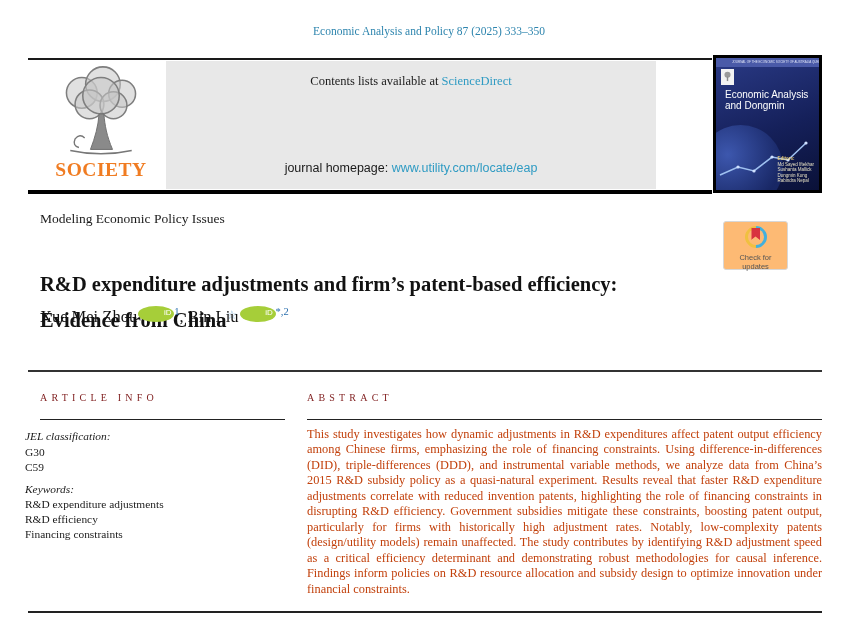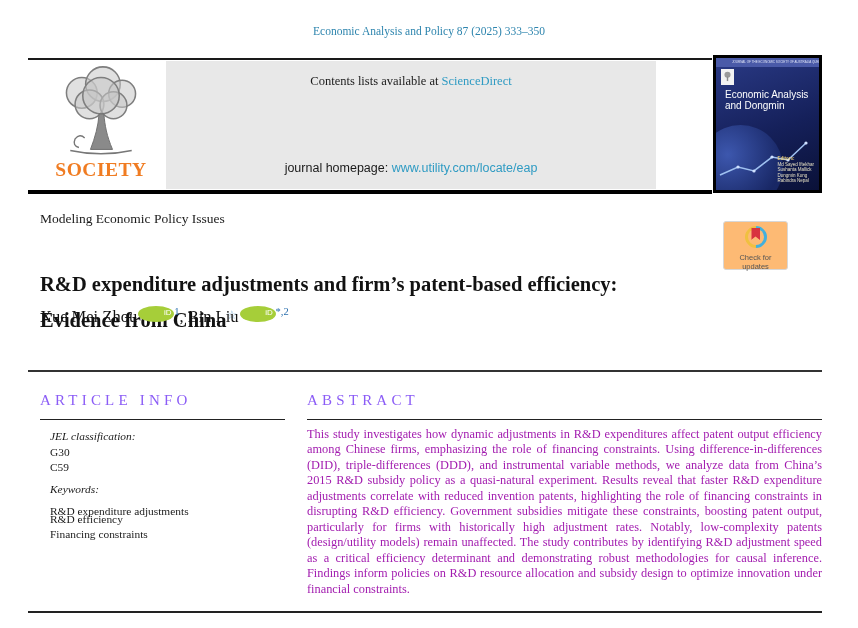--- a/index.html
+++ b/index.html
@@ -66,27 +66,27 @@
   
   .badge{top:221px;left:723px;width:63px;height:47px;background:#fdba74;border:1px solid #d7d7d7;
          border-radius:3px;text-align:center;cursor:pointer;}
   .cm-ring{display:inline-block;margin-top:4px;width:16px;height:16px;border-radius:50%;
            border:3px solid;border-color:#43b0dc #43b0dc #f0c040 #f0c040;transform:rotate(45deg);}
   .cm-mark{position:absolute;top:6px;left:50%;transform:translateX(-50%);width:9px;height:12px;
            background:#d8333f;clip-path:polygon(0 0,100% 0,100% 100%,50% 70%,0 100%);}
   .badge-text{font-family:"Liberation Sans",sans-serif;font-size:7.5px;line-height:8.5px;color:#555;margin-top:2px;}
 
   
-  .sec-head{font-size:15px;letter-spacing:4.2px;color:#8b5cf6;}
+  .sec-head{font-size:10px;letter-spacing:4.2px;color:#7f1d1d;}
   .info-head{top:392px;left:40px;}
   .abs-head{top:392px;left:307px;text-align:center;}
-  .info-item{left:50px;font-size:11.4px;color:#1a1a1a;text-align:center;}
+  .info-item{left:25px;font-size:11.4px;color:#1a1a1a;text-align:center;}
   .ital{font-style:italic;}
   .abstract{top:427px;left:307px;width:515px;font-size:12.35px;line-height:15.45px;
-            text-align:justify;color:#a21caf;}
+            text-align:justify;color:#c2410c;}
 </style>
 </head>
 <body>
 
 <div id="page">
 
   <div class="abs citation">Economic Analysis and Policy 87 (2025) 333–350</div>
 
   <div class="abs rule rule-top"></div>
 
@@ -163,21 +163,21 @@
 
 
   <div class="abs rule rule-mid"></div>
 
   <div class="abs sec-head info-head">ARTICLE INFO</div>
   <div class="abs rule rule-info"></div>
   <div class="abs info-item ital" style="top:430px;">JEL classification:</div>
   <div class="abs info-item" style="top:446px;">G30</div>
   <div class="abs info-item" style="top:461px;">C59</div>
   <div class="abs info-item ital" style="top:483px;">Keywords:</div>
-  <div class="abs info-item" style="top:498px;margin-top:7px;">R&amp;D expenditure adjustments</div>
+  <div class="abs info-item" style="top:498px;">R&amp;D expenditure adjustments</div>
   <div class="abs info-item" style="top:513px;">R&amp;D efficiency</div>
   <div class="abs info-item" style="top:528px;">Financing constraints</div>
 
   <div class="abs sec-head abs-head">ABSTRACT</div>
   <div class="abs rule rule-abs"></div>
   <div class="abs abstract">This study investigates how dynamic adjustments in R&amp;D expenditures affect patent output efficiency among Chinese firms, emphasizing the role of financing constraints. Using difference-in-differences (DID), triple-differences (DDD), and instrumental variable methods, we analyze data from China’s 2015 R&amp;D subsidy policy as a quasi-natural experiment. Results reveal that faster R&amp;D expenditure adjustments correlate with reduced invention patents, highlighting the role of financing constraints in disrupting R&amp;D efficiency. Government subsidies mitigate these constraints, boosting patent output, particularly for firms with historically high adjustment rates. Notably, low-complexity patents (design/utility models) remain unaffected. The study contributes by identifying R&amp;D adjustment speed as a critical efficiency determinant and demonstrating robust methodologies for causal inference. Findings inform policies on R&amp;D resource allocation and subsidy design to optimize innovation under financial constraints.</div>
 
   <div class="abs rule rule-bottom"></div>
 
 </div>

